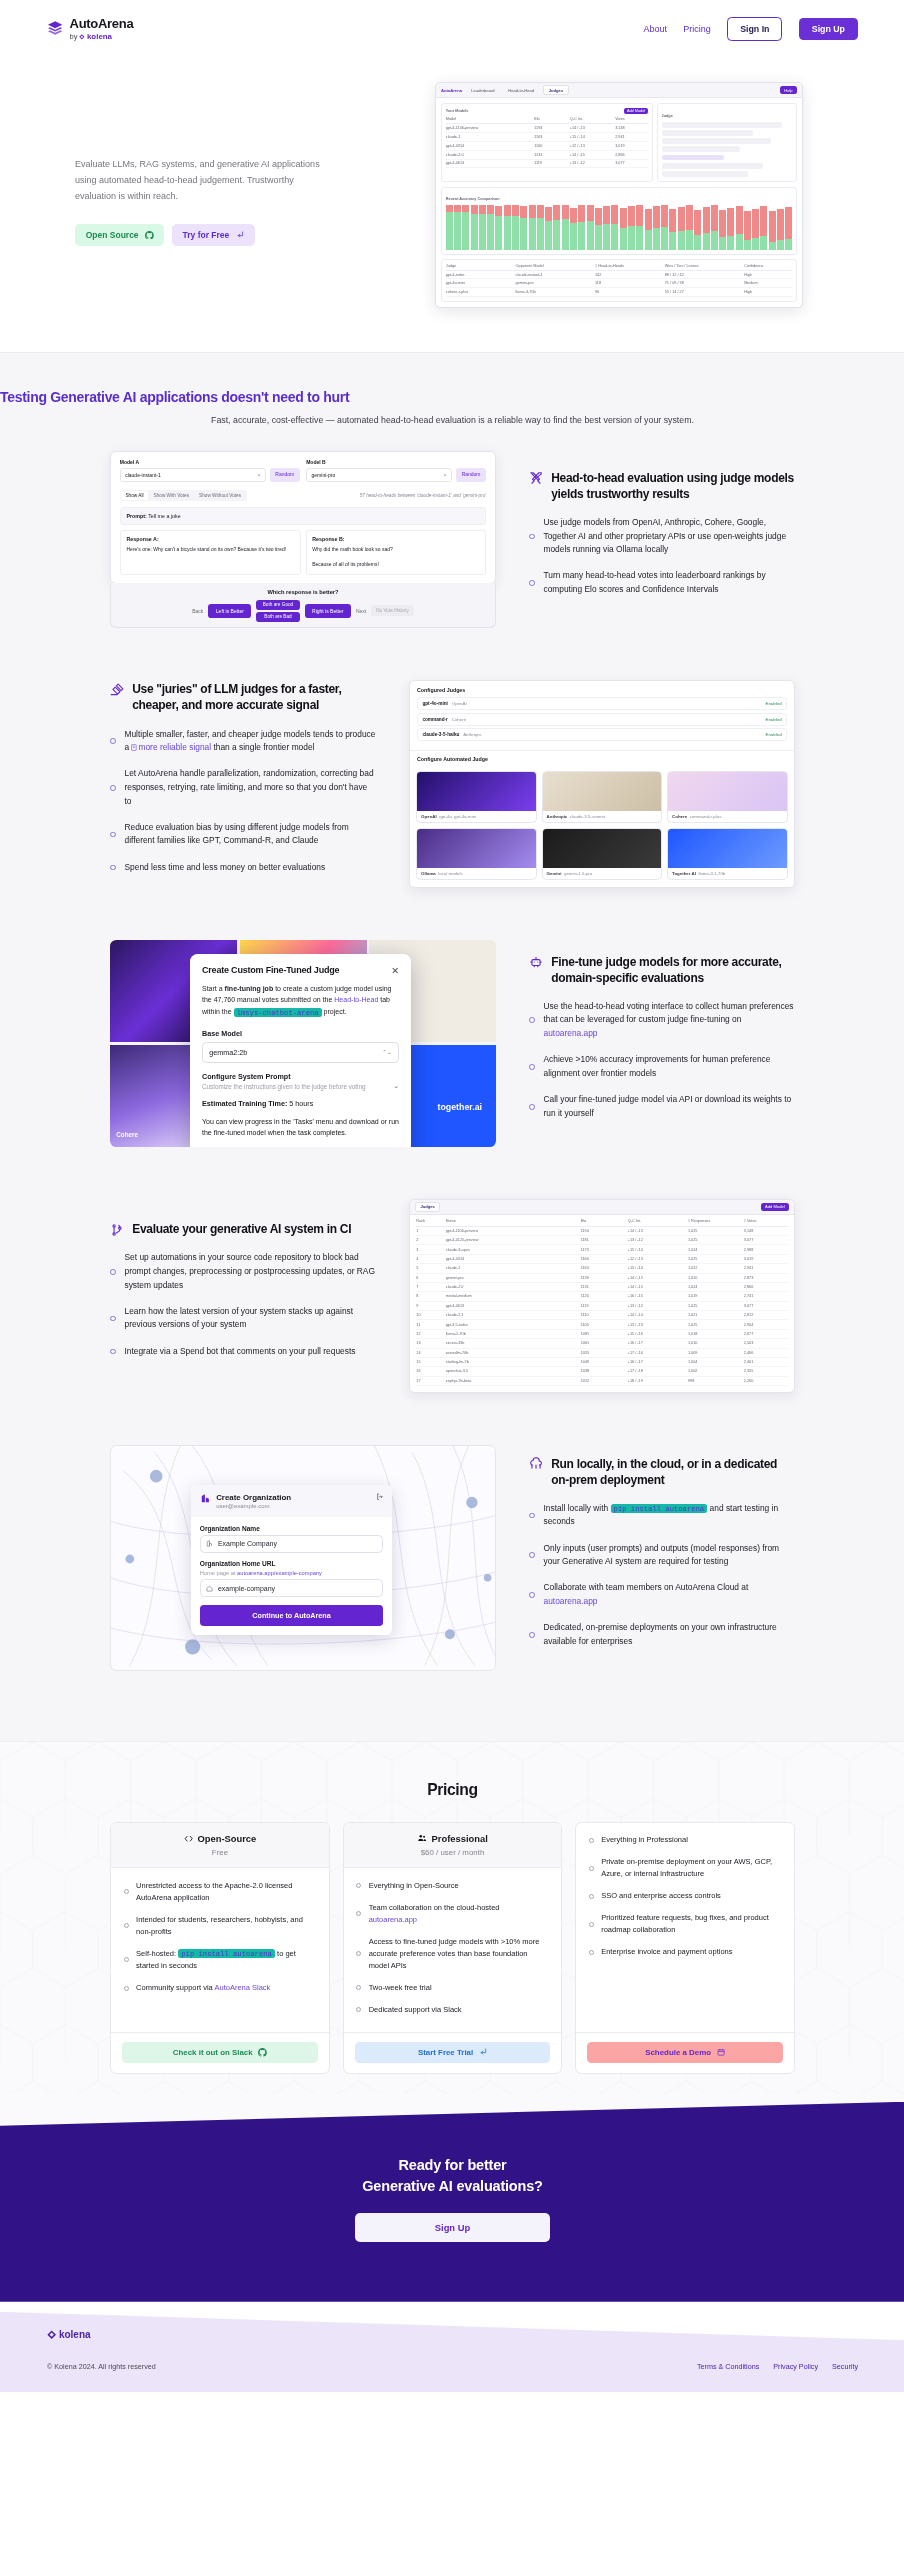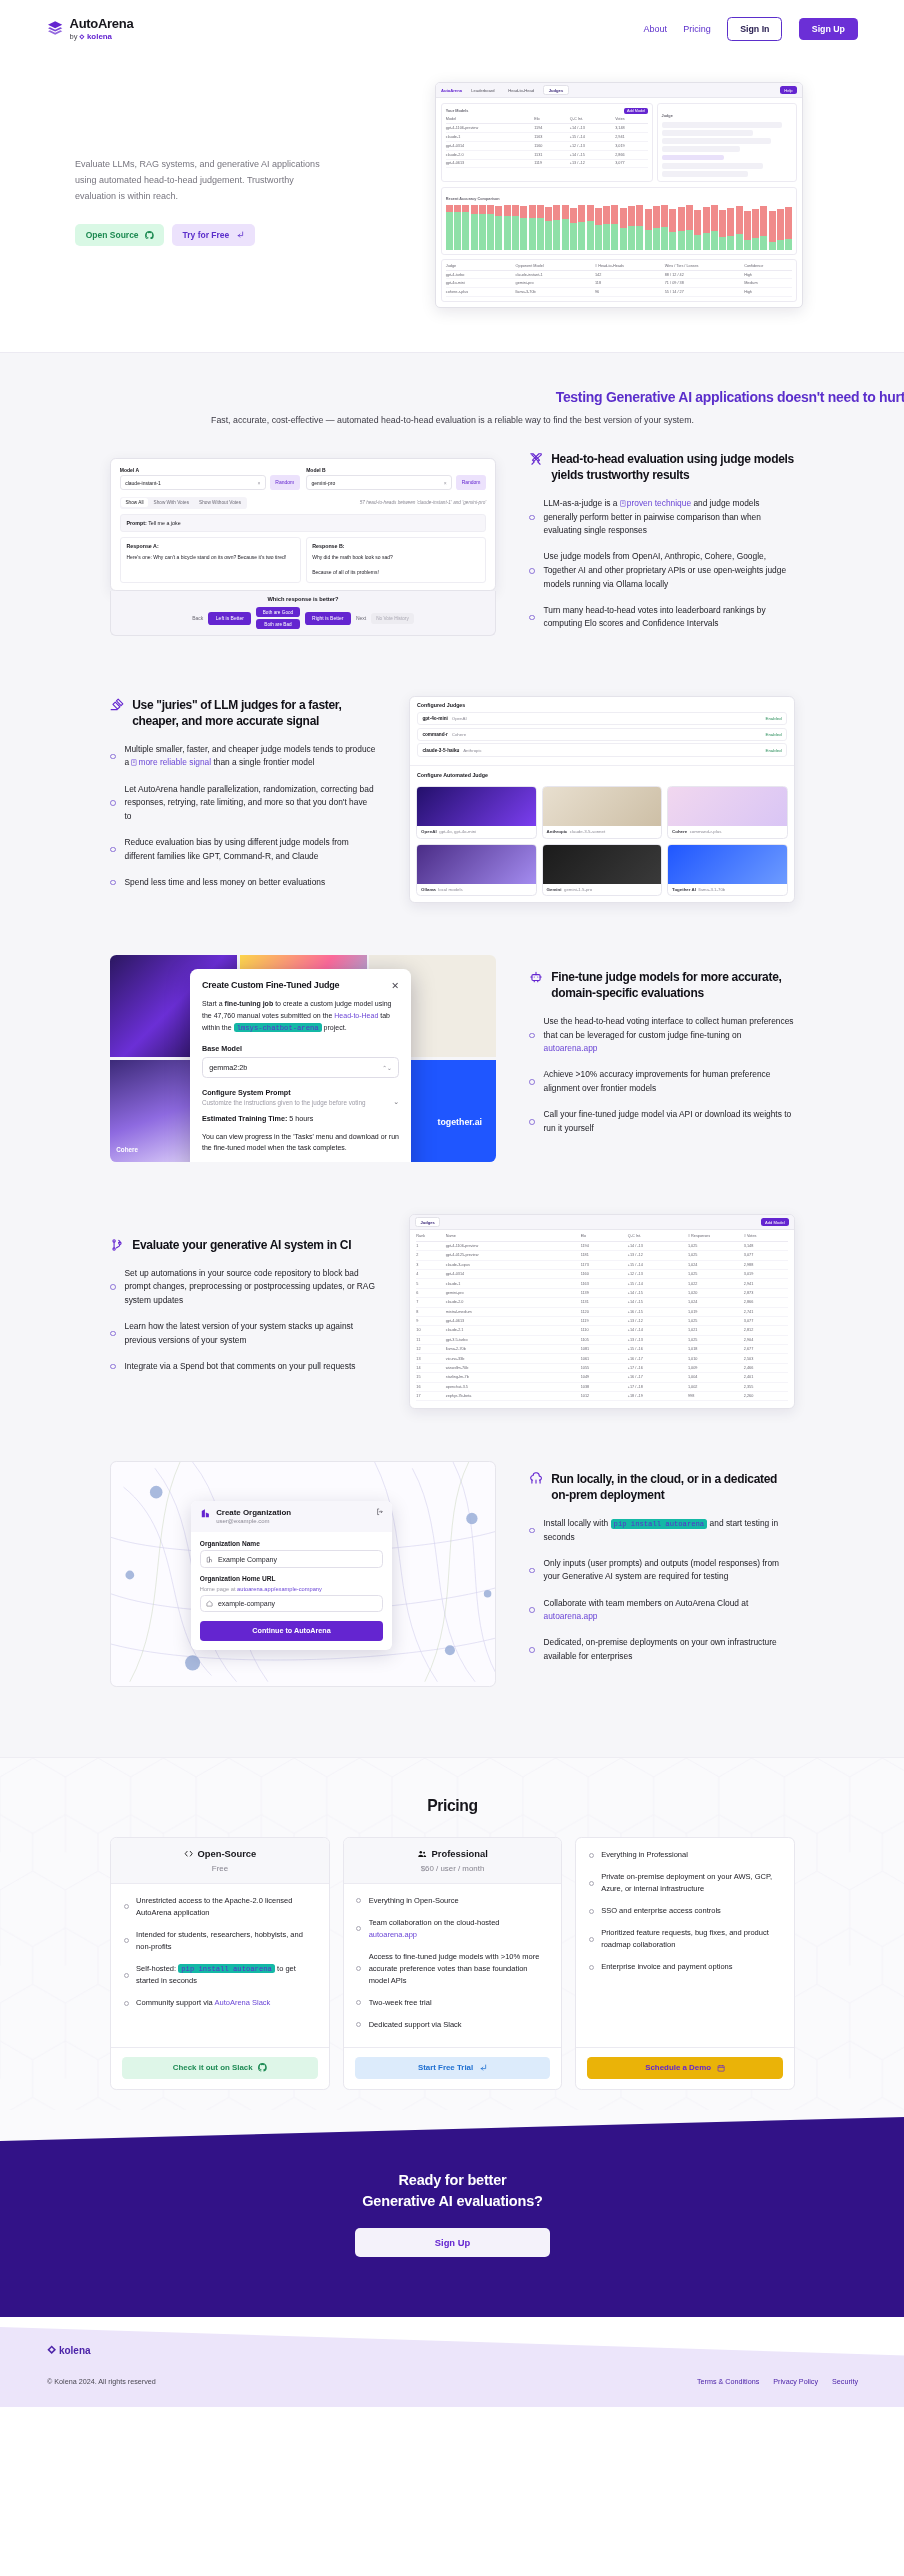--- a/index.html
+++ b/index.html
@@ -81,21 +81,21 @@
   .mock-tab.on { background: #fff; border: 0.6px solid #e2e1e8; color: #3d2a7a; font-weight: bold;}
   .mini { font-size: 3.8px; color: #6a6873; }
 
   
   .band {
     background: #f6f6f9;
     padding: 36px 0 44px 0;
     border-top: 0.6px solid #eceaf2;
   }
   .band-title {
-    text-align: right; color: #5b2ecb; font-size: 14px; font-weight: bold;
+    text-align: left; color: #5b2ecb; font-size: 14px; font-weight: bold;
     letter-spacing: -0.3px;
   }
   .band-sub {
     text-align: center; color: #3d3b45; font-size: 8.8px; margin-top: 10px;
   }
 
   .feature {
     display: flex; align-items: center; gap: 33px;
     width: 685px; margin: 0 auto; padding: 26px 0;
   }
@@ -188,21 +188,21 @@
   .card-head { background:#f7f7fa; border-bottom:0.6px solid #ebeaf1; padding:10px 6.3px; text-align:center;}
   .card-name { font-size:9.4px; font-weight:bold; display:flex; align-items:center; justify-content:center; gap:4.4px;}
   .card-price { font-size:7.9px; color:#86848f; margin-top:4.4px; }
   .card-list { padding: 11.3px 12.6px 6.3px 12.6px; flex:1; }
   .card-item { display:flex; gap:7.5px; align-items:center; margin-bottom:10px;}
   .card-dot { width:5px; height:5px; border-radius:50%; border:0.8px solid #a9a7b3; flex-shrink:0;}
   .card-text { font-size:7.5px; line-height:1.6; color:#1c1b22; }
   .card-foot { border-top:0.6px solid #ebeaf1; padding: 8.8px 11.3px 10px 11.3px; }
   .cta-green { background:#def6e8; color:#1f8b55; }
   .cta-blue  { background:#dcebfb; color:#1f6fd0; }
-  .cta-violet{ background:#eab308; color:#6425d0; }
+  .cta-violet{ background:#fca5a5; color:#6425d0; }
   .cta {
     display:flex; align-items:center; justify-content:center; gap:5.7px;
     border-radius:4.4px; padding:6.3px; font-size:7.9px; font-weight:bold;
   }
 
   
   .ctaband {
     background:#321287; color:#fff; text-align:center;
     padding: 53px 0 60px 0;
     clip-path: polygon(0 24px, 100% 0, 100% 100%, 0 100%);
@@ -628,27 +628,20 @@
     <div class="f-body">
       <div class="f-head">
         <svg class="f-icon" viewBox="0 0 24 24" fill="none" stroke="#6425d0" stroke-width="1.9" stroke-linecap="round" stroke-linejoin="round">
           <path d="M3 3h4l11 11-2 2L5 5V3z"></path>
             <path d="M21 3h-4L6 14l2 2L21 5V3z"></path>
             <path d="M15 17l4 4M9 17l-4 4"></path>
         </svg>
         <div class="f-title">Head-to-head evaluation using judge models yields trustworthy results</div>
       </div>
       <div class="f-list" id="f0-list">
-          <div class="f-item">
-            <span class="f-dot"></span>
-            <span class="f-text">LLM-as-a-judge is a <svg class="docico" viewBox="0 0 12 14" fill="none" stroke="#6b46d6" stroke-width="1.2">
-                <rect x="1" y="1" width="10" height="12" rx="1"></rect>
-                <path d="M4 4h4M4 7h4"></path>
-              </svg><span class="lnk">proven technique</span> and judge models generally perform better in pairwise comparison than when evaluating single responses</span>
-          </div>
           <div class="f-item">
             <span class="f-dot"></span>
             <span class="f-text">Use judge models from OpenAI, Anthropic, Cohere, Google, Together AI and other proprietary APIs or use open-weights judge models running via Ollama locally</span>
           </div>
           <div class="f-item">
             <span class="f-dot"></span>
             <span class="f-text">Turn many head-to-head votes into leaderboard rankings by computing Elo scores and Confidence Intervals</span>
           </div>
         </div>
     </div>

